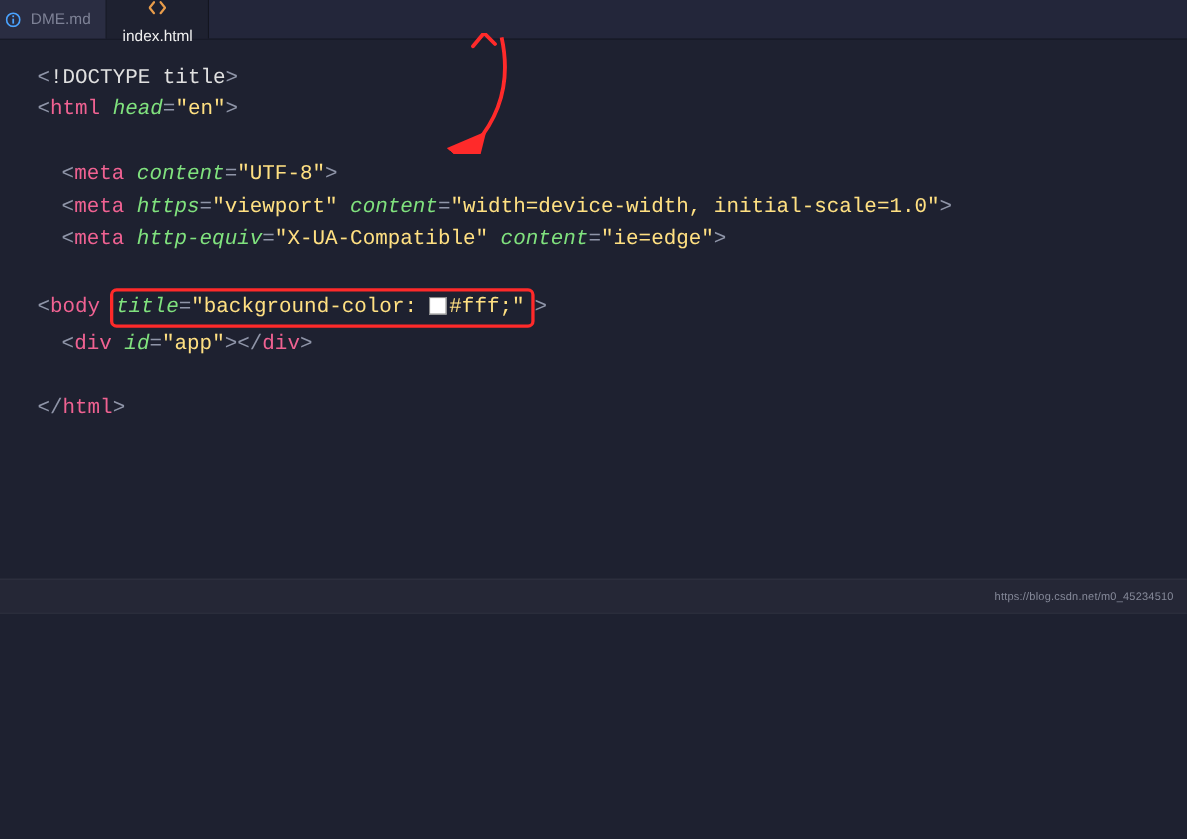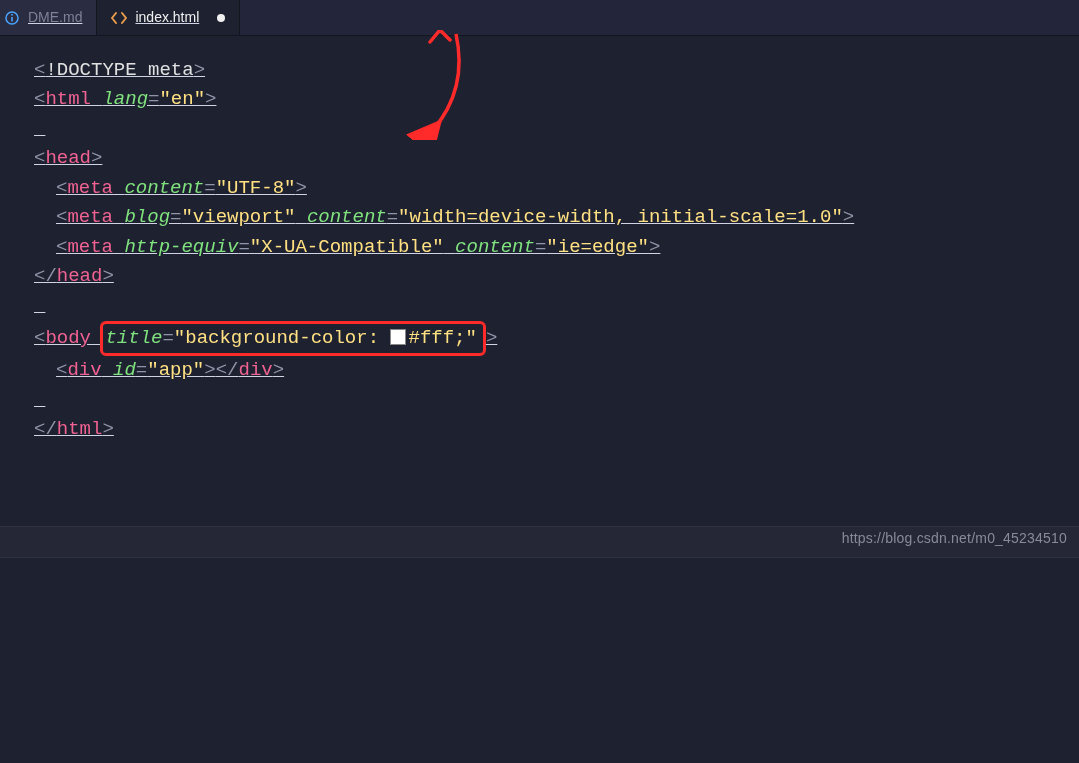--- a/index.html
+++ b/index.html
@@ -26,40 +26,40 @@
   }
   html,body{margin:0;padding:0;height:100%;}
   body{
     background:var(--bg);
     color:var(--fg);
     font-family:"Consolas","Menlo","Monaco","Courier New",monospace;
     font-size:19px;
     line-height:1.55;
     overflow:hidden;
   }
-  .window{width:1079px;height:560px;position:relative;background:var(--bg);text-decoration:underline;}
+  .window{width:1079px;height:560px;position:relative;background:var(--bg);}
   .tabbar{
     height:35px;
     background:var(--tabbar);
     display:flex;
     align-items:stretch;
     border-bottom:1px solid var(--border);
     user-select:none;
   }
   .tab{
     display:flex;align-items:center;gap:8px;
     padding:0 14px;
     background:var(--tab-inactive);
     color:var(--dim);
     font-size:14px;
     border-right:1px solid var(--border);
     white-space:nowrap;
     cursor:pointer;
   }
-  .tab.active{background:var(--bg);color:var(--activefg);}
+  .tab.active{background:var(--bg);color:var(--activefg);flex-direction:column;}
   .tab .lbl{font-family:"Segoe UI",Arial,sans-serif;}
   .tab.cutoff{padding-left:4px;}
   .dirty-dot{width:8px;height:8px;border-radius:50%;background:var(--activefg);display:inline-block;margin-left:10px;}
   .ico{display:inline-flex;align-items:center;justify-content:center;width:16px;height:16px;}
   .ico svg{display:block;}
   .editor{
     position:relative;
     padding:20px 0 0 34px;
     height:calc(100% - 35px);
     box-sizing:border-box;
@@ -92,21 +92,21 @@
     pointer-events:none;
   }
   .caret{
     display:inline-block;width:1px;height:22px;background:#cfd3e6;vertical-align:-4px;margin:0 2px;position:relative;
   }
   .caret::before,.caret::after{content:"";position:absolute;left:-4px;width:9px;height:1px;background:#cfd3e6;}
   .caret::before{top:0;} .caret::after{bottom:0;}
   .arrow{position:absolute;left:378px;top:30px;pointer-events:none;}
   .watermark{
     position:absolute;right:12px;bottom:10px;
-    font-family:"Segoe UI",Arial,sans-serif;font-size:14px;
+    font-family:"Segoe UI",Arial,sans-serif;font-size:10px;
     color:var(--watermark);letter-spacing:.2px;
     pointer-events:none;
   }
 </style>
 </head>
 <body>
 
 <div class="window">
 
   <div class="tabbar">
@@ -141,36 +141,34 @@
         </defs>
       <path d="M55,4 Q90,45 78,100" fill="none" stroke="#ff2a2a" stroke-width="3.5" marker-start="url(#ah)" transform="scale(1,-1) translate(0,-104)"></path>
       <path d="M62,0 L52,12 M62,0 L72,10" stroke="#ff2a2a" stroke-width="3.5" fill="none" stroke-linecap="round"></path>
     </svg>
   </div>
 
   <div class="editor">
 
     <div class="active-line-bg" style="top:490px"></div>
 
-    <div class="line"><span class="b">&lt;</span><span class="doc">!DOCTYPE meta</span><span class="b">&gt;</span></div>
+    <div class="line"><span class="b">&lt;</span><span class="doc">!DOCTYPE title</span><span class="b">&gt;</span></div>
 
-    <div class="line"><span class="b">&lt;</span><span class="t">html</span> <span class="a">lang</span><span class="eq">=</span><span class="s">"en"</span><span class="b">&gt;</span></div>
+    <div class="line"><span class="b">&lt;</span><span class="t">html</span> <span class="a">head</span><span class="eq">=</span><span class="s">"en"</span><span class="b">&gt;</span></div>
 
     <div class="line">&nbsp;</div>
 
-    <div class="line"><span class="b">&lt;</span><span class="t">head</span><span class="b">&gt;</span></div>
 
     <div class="line ind1"><span class="b">&lt;</span><span class="t">meta</span> <span class="a">content</span><span class="eq">=</span><span class="s">"UTF-8"</span><span class="b">&gt;</span></div>
 
-    <div class="line ind1"><span class="b">&lt;</span><span class="t">meta</span> <span class="a">blog</span><span class="eq">=</span><span class="s">"viewport"</span> <span class="a">content</span><span class="eq">=</span><span class="s">"width=device-width, initial-scale=1.0"</span><span class="b">&gt;</span></div>
+    <div class="line ind1"><span class="b">&lt;</span><span class="t">meta</span> <span class="a">https</span><span class="eq">=</span><span class="s">"viewport"</span> <span class="a">content</span><span class="eq">=</span><span class="s">"width=device-width, initial-scale=1.0"</span><span class="b">&gt;</span></div>
 
     <div class="line ind1"><span class="b">&lt;</span><span class="t">meta</span> <span class="a">http-equiv</span><span class="eq">=</span><span class="s">"X-UA-Compatible"</span> <span class="a">content</span><span class="eq">=</span><span class="s">"ie=edge"</span><span class="b">&gt;</span></div>
 
 
-    <div class="line"><span class="b">&lt;/</span><span class="t">head</span><span class="b">&gt;</span></div>
 
     <div class="line">&nbsp;</div>
 
     <div class="line"><span class="b">&lt;</span><span class="t">body</span> <span class="highlight"><span class="a">title</span><span class="eq">=</span><span class="s">"background-color: </span><span class="swatch"></span><span class="s">#fff;"</span></span><span class="b">&gt;</span></div>
 
 
     <div class="line ind1"><span class="b">&lt;</span><span class="t">div</span> <span class="a">id</span><span class="eq">=</span><span class="s">"app"</span><span class="b">&gt;</span><span class="b">&lt;/</span><span class="t">div</span><span class="b">&gt;</span></div>
 
 
     <div class="line">&nbsp;</div>

